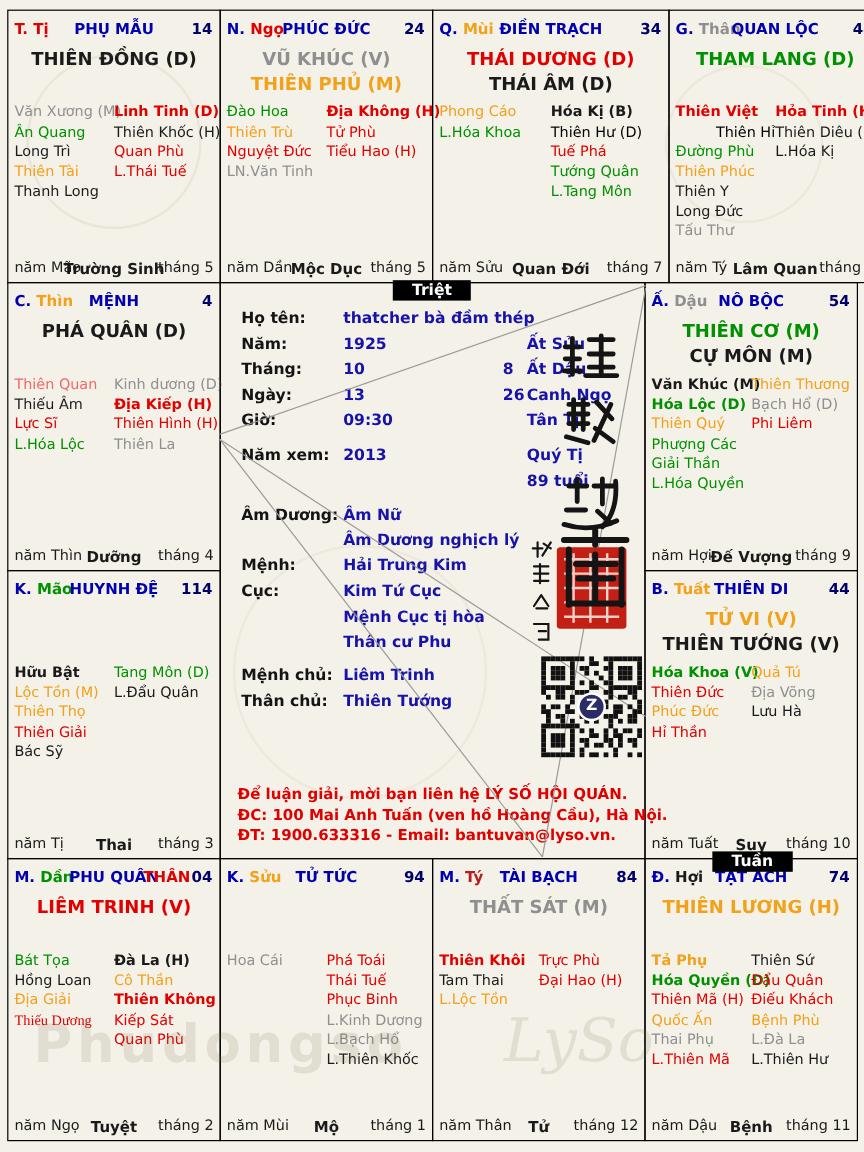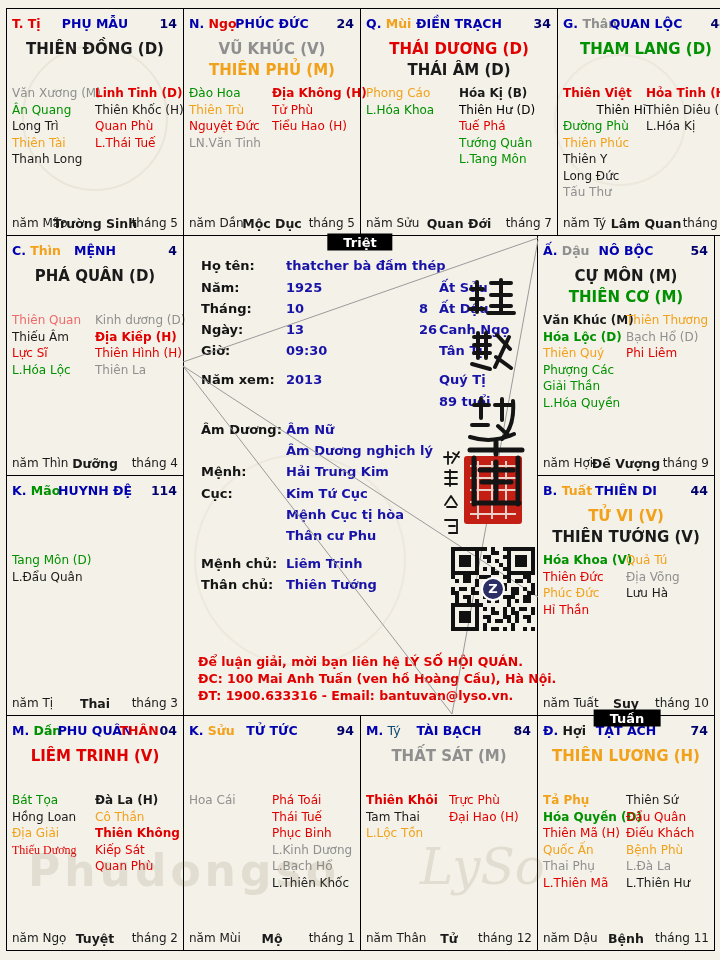--- a/index.html
+++ b/index.html
@@ -229,22 +229,22 @@
       </div>
       <div class="p-foot">
         <span class="foot-c">Dưỡng</span>
         <span class="foot-l">năm Thìn</span>
         <span class="foot-r">tháng 4</span>
       </div>
     </div>
     <div class="palace p5">
       <div class="p-head"><span class="stem" style="color: rgb(0, 0, 176);">Ấ.</span> <span class="branch" style="color: rgb(143, 143, 143); font-weight: bold;">Dậu</span><span class="p-name">NÔ BỘC</span><span class="p-right"><span class="p-num">54</span></span></div>
       <div class="mains">
+        <span class="mstar" style="color: rgb(0, 145, 0);">THIÊN CƠ (M)</span>
         <span class="mstar" style="color: rgb(26, 26, 26);">CỰ MÔN (M)</span>
-        <span class="mstar" style="color: rgb(0, 145, 0);">THIÊN CƠ (M)</span>
       </div>
       <div class="cols">
         <div class="col">
           <span class="star" style="color: rgb(26, 26, 26); font-weight: bold;">Văn Khúc (M)</span>
           <span class="star" style="color: rgb(0, 145, 0); font-weight: bold;">Hóa Lộc (D)</span>
           <span class="star" style="color: rgb(242, 161, 26);">Thiên Quý</span>
           <span class="star" style="color: rgb(0, 145, 0);">Phượng Các</span>
           <span class="star" style="color: rgb(0, 145, 0);">Giải Thần</span>
           <span class="star" style="color: rgb(0, 145, 0);">L.Hóa Quyền</span>
         </div>
@@ -258,20 +258,27 @@
         <span class="foot-c">Đế Vượng</span>
         <span class="foot-l">năm Hợi</span>
         <span class="foot-r">tháng 9</span>
       </div>
     </div>
     <div class="palace p6">
       <div class="p-head"><span class="stem" style="color: rgb(0, 0, 176);">K.</span> <span class="branch" style="color: rgb(0, 145, 0); font-weight: bold;">Mão</span><span class="p-name">HUYNH ĐỆ</span><span class="p-right"><span class="p-num">114</span></span></div>
       <div class="mains"></div>
       <div class="cols">
         <div class="col">
+          <span class="star" style="color: rgb(26, 26, 26); font-weight: bold;">Hữu Bật</span>
+          <span class="star" style="color: rgb(242, 161, 26);">Lộc Tồn (M)</span>
+          <span class="star" style="color: rgb(242, 161, 26);">Thiên Thọ</span>
+          <span class="star" style="color: rgb(225, 0, 0);">Thiên Giải</span>
+          <span class="star" style="color: rgb(26, 26, 26);">Bác Sỹ</span>
+        </div>
+        <div class="col">
           <span class="star" style="color: rgb(0, 145, 0);">Tang Môn (D)</span>
           <span class="star" style="color: rgb(26, 26, 26);">L.Đẩu Quân</span>
         </div>
       </div>
       <div class="p-foot">
         <span class="foot-c">Thai</span>
         <span class="foot-l">năm Tị</span>
         <span class="foot-r">tháng 3</span>
       </div>
     </div>
@@ -342,21 +349,21 @@
           <span class="star" style="color: rgb(26, 26, 26);">L.Thiên Khốc</span>
         </div>
       </div>
       <div class="p-foot">
         <span class="foot-c">Mộ</span>
         <span class="foot-l">năm Mùi</span>
         <span class="foot-r">tháng 1</span>
       </div>
     </div>
     <div class="palace p10">
-      <div class="p-head"><span class="stem" style="color: rgb(0, 0, 176);">M.</span> <span class="branch" style="color: #0c4a6e; font-weight: normal;">Tý</span><span class="p-name">TÀI BẠCH</span><span class="p-right"><span class="p-num">84</span></span></div>
+      <div class="p-head"><span class="stem" style="color: rgb(0, 0, 176);">M.</span> <span class="branch" style="color: #b91c1c; font-weight: bold;">Tý</span><span class="p-name">TÀI BẠCH</span><span class="p-right"><span class="p-num">84</span></span></div>
       <div class="mains">
         <span class="mstar" style="color: rgb(143, 143, 143);">THẤT SÁT (M)</span>
       </div>
       <div class="cols">
         <div class="col">
           <span class="star" style="color: rgb(225, 0, 0); font-weight: bold;">Thiên Khôi</span>
           <span class="star" style="color: rgb(26, 26, 26);">Tam Thai</span>
           <span class="star" style="color: rgb(242, 161, 26);">L.Lộc Tồn</span>
         </div>
         <div class="col">

